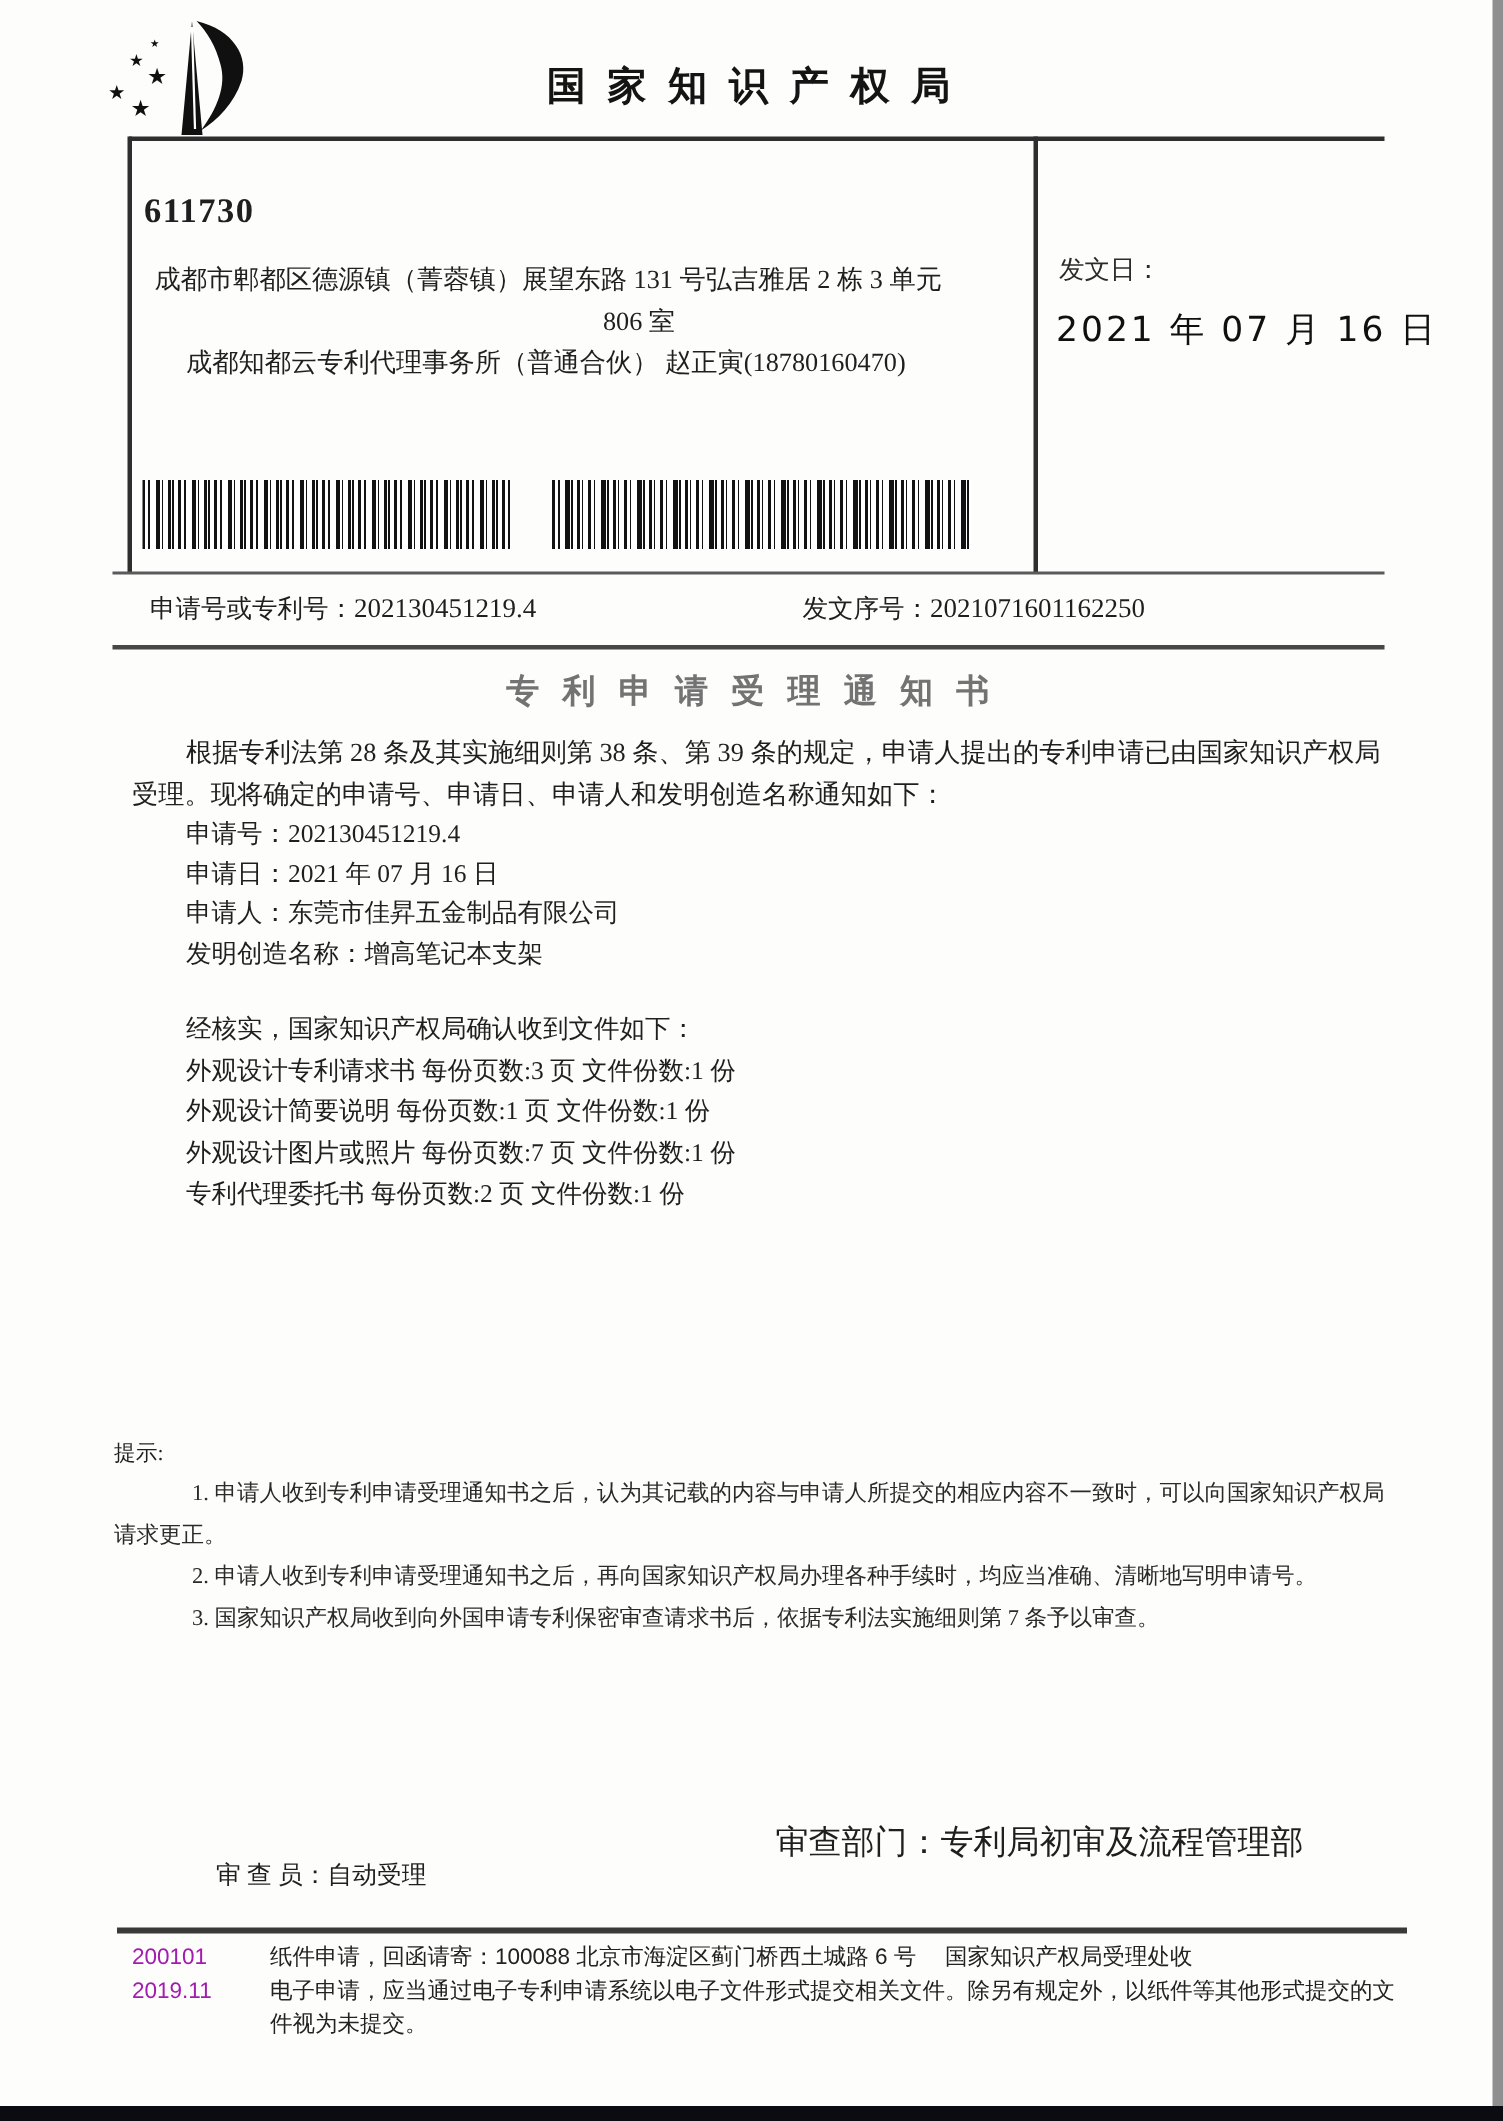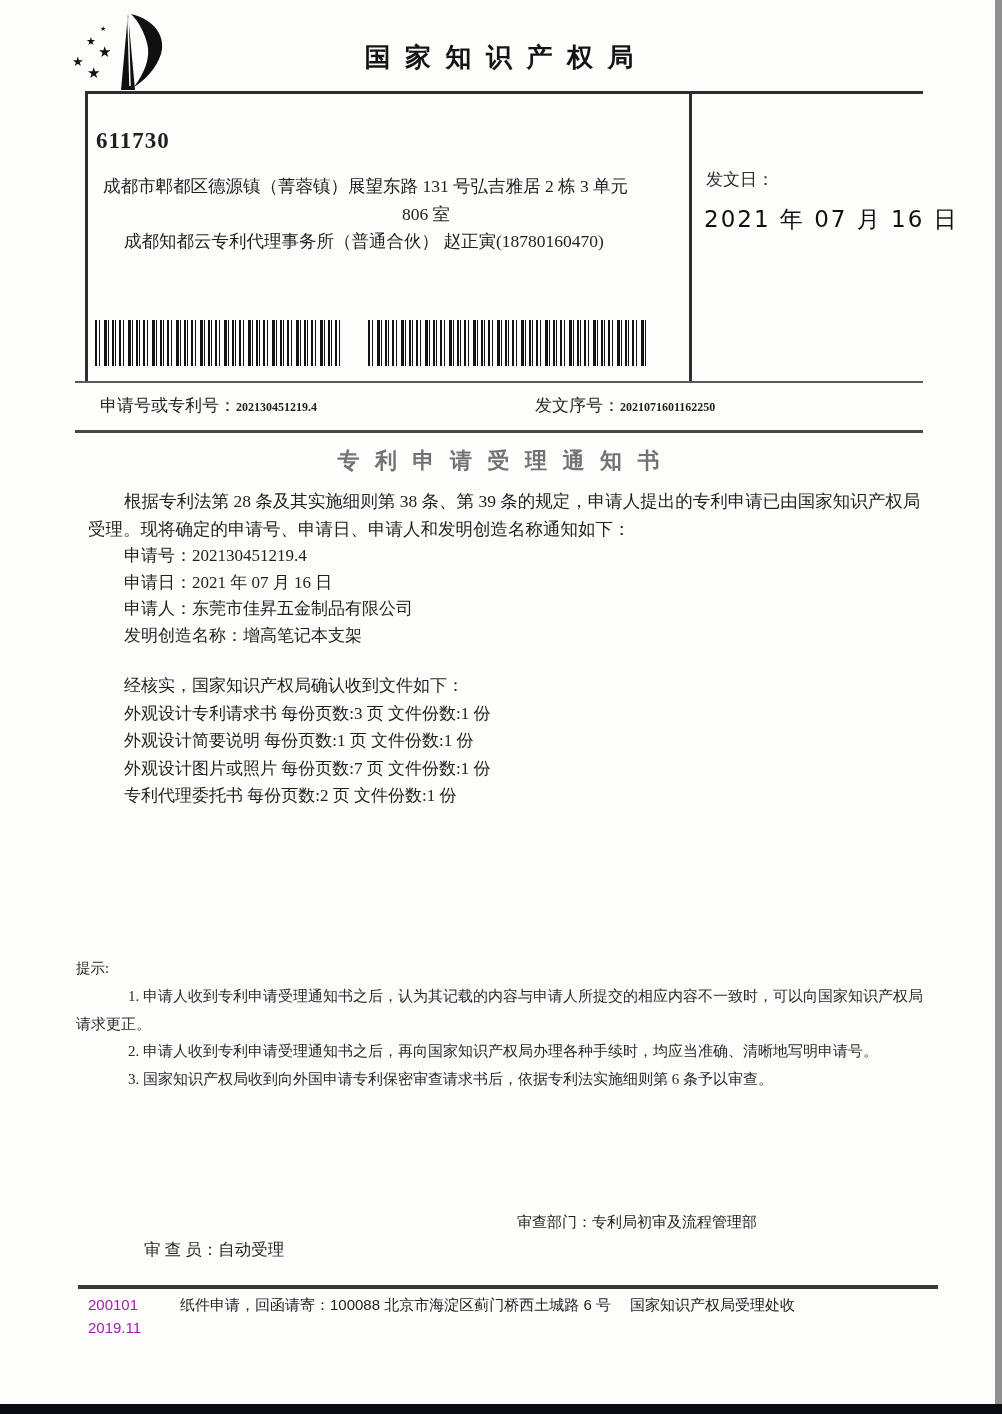--- a/index.html
+++ b/index.html
@@ -43,38 +43,38 @@
       #121212 9px 12px,#ffffff 12px 13px,
       #121212 13px 14px,#ffffff 14px 17px,
       #121212 17px 19px,#ffffff 19px 20px,
       #121212 20px 21px,#ffffff 21px 24px);}
   .barcode-left{left:95px;width:245px;}
   .barcode-right{left:368px;width:280px;}
 
   
   .num-left{left:100px;top:394px;font-size:17px;}
   .num-right{left:535px;top:394px;font-size:17px;}
-  .num-value{font-weight:bold;font-size:12px;}
+  .num-value{font-weight:normal;font-size:18px;}
 
   
   .notice-title{left:0;top:446px;width:1002px;text-align:center;
     font-size:22px;font-weight:bold;letter-spacing:5px;color:#737373;}
   .intro1{left:88px;top:487px;width:836px;font-size:17.5px;line-height:28px;text-indent:36px;}
   .intro2{left:88px;top:515px;width:836px;font-size:17.5px;line-height:28px;}
   .fields{left:124px;top:543px;font-size:17px;line-height:26.5px;}
   .received{left:124px;top:672px;font-size:17px;line-height:27.5px;}
 
   
   .tips-heading{left:76px;top:959px;font-size:14.5px;}
   .tips{left:76px;top:983px;width:848px;font-size:15px;line-height:27.5px;}
   .tips p{margin:0;text-indent:52px;color:#2a2a2a;}
 
   
   .examiner{left:144px;top:1213px;font-size:16.5px;margin-top:26px;}
-  .department{left:517px;top:1213px;font-size:15px;}
+  .department{left:517px;top:1213px;font-size:22px;}
 
   
   .footer-codes{left:88px;top:1294px;font-size:15px;line-height:22.5px;
     font-family:"Liberation Sans","DejaVu Sans",sans-serif;color:#a21caf;}
   .footer-text{left:180px;top:1294px;width:758px;font-size:15px;line-height:22.5px;
     font-family:"Liberation Sans","DejaVu Sans",sans-serif;color:#222;}
 
   
   .bottom-bar{left:0;top:1404px;width:1002px;height:10px;background:#0b0c11;}
   .right-edge{left:995px;top:0;width:7px;height:1414px;background:#8f8f8f;}
@@ -138,35 +138,36 @@
     <div>外观设计专利请求书  每份页数:3 页  文件份数:1 份</div>
     <div>外观设计简要说明  每份页数:1 页  文件份数:1 份</div>
     <div>外观设计图片或照片  每份页数:7 页  文件份数:1 份</div>
     <div>专利代理委托书  每份页数:2 页  文件份数:1 份</div>
   </div>
 
   <div class="abs tips-heading">提示:</div>
   <div class="abs tips">
     <p>1. 申请人收到专利申请受理通知书之后，认为其记载的内容与申请人所提交的相应内容不一致时，可以向国家知识产权局请求更正。</p>
     <p>2. 申请人收到专利申请受理通知书之后，再向国家知识产权局办理各种手续时，均应当准确、清晰地写明申请号。</p>
-    <p>3. 国家知识产权局收到向外国申请专利保密审查请求书后，依据专利法实施细则第 6 条予以审查。</p>
+    <p>3. 国家知识产权局收到向外国申请专利保密审查请求书后，依据专利法实施细则第 7 条予以审查。</p>
   </div>
 
   <div class="abs examiner">
     <span>审 查 员：</span><span>自动受理</span>
   </div>
   <div class="abs department">
     <span>审查部门：</span><span>专利局初审及流程管理部</span>
   </div>
 
   <div class="abs thick-rule"></div>
   <div class="abs footer-codes">
     <div>200101</div>
     <div>2019.11</div>
   </div>
   <div class="abs footer-text">
     <div>纸件申请，回函请寄：100088  北京市海淀区蓟门桥西土城路 6 号　 国家知识产权局受理处收</div>
+    <div>电子申请，应当通过电子专利申请系统以电子文件形式提交相关文件。除另有规定外，以纸件等其他形式提交的文件视为未提交。</div>
   </div>
 
   <div class="abs right-edge"></div>
   <div class="abs bottom-bar"></div>
 
 </div>
 
 </body></html>

